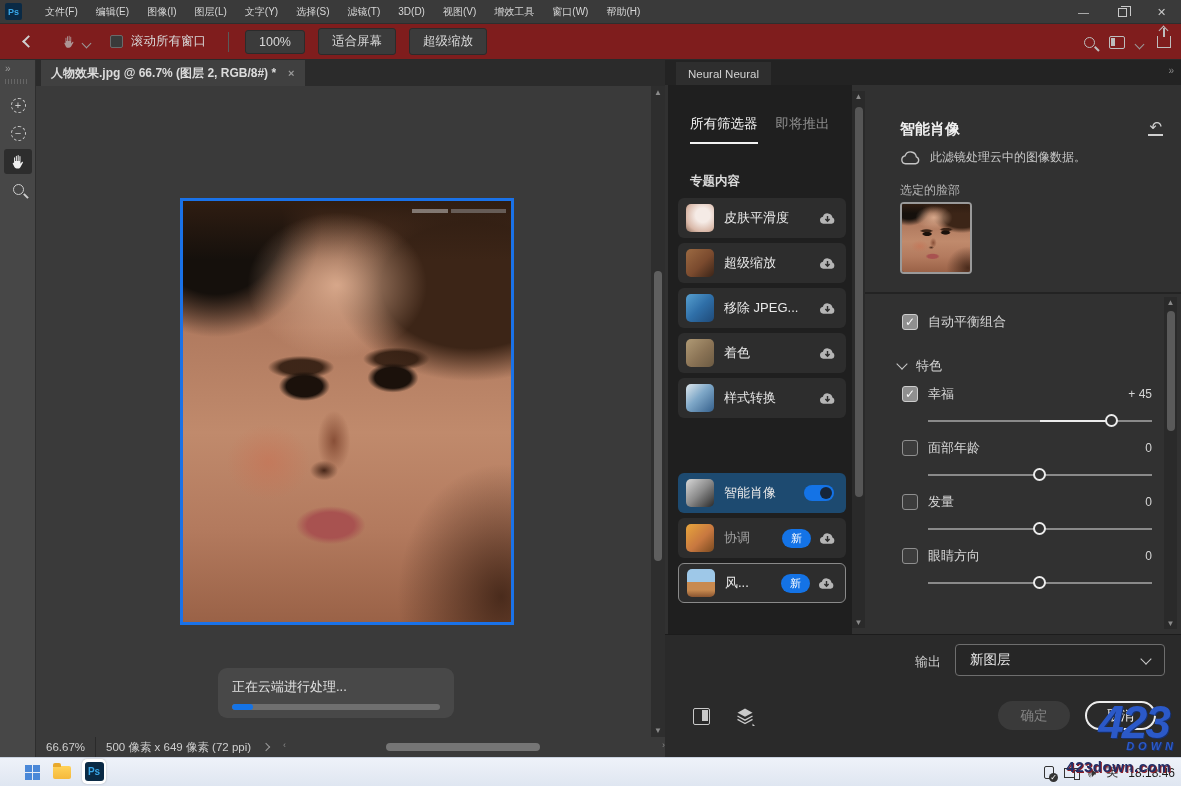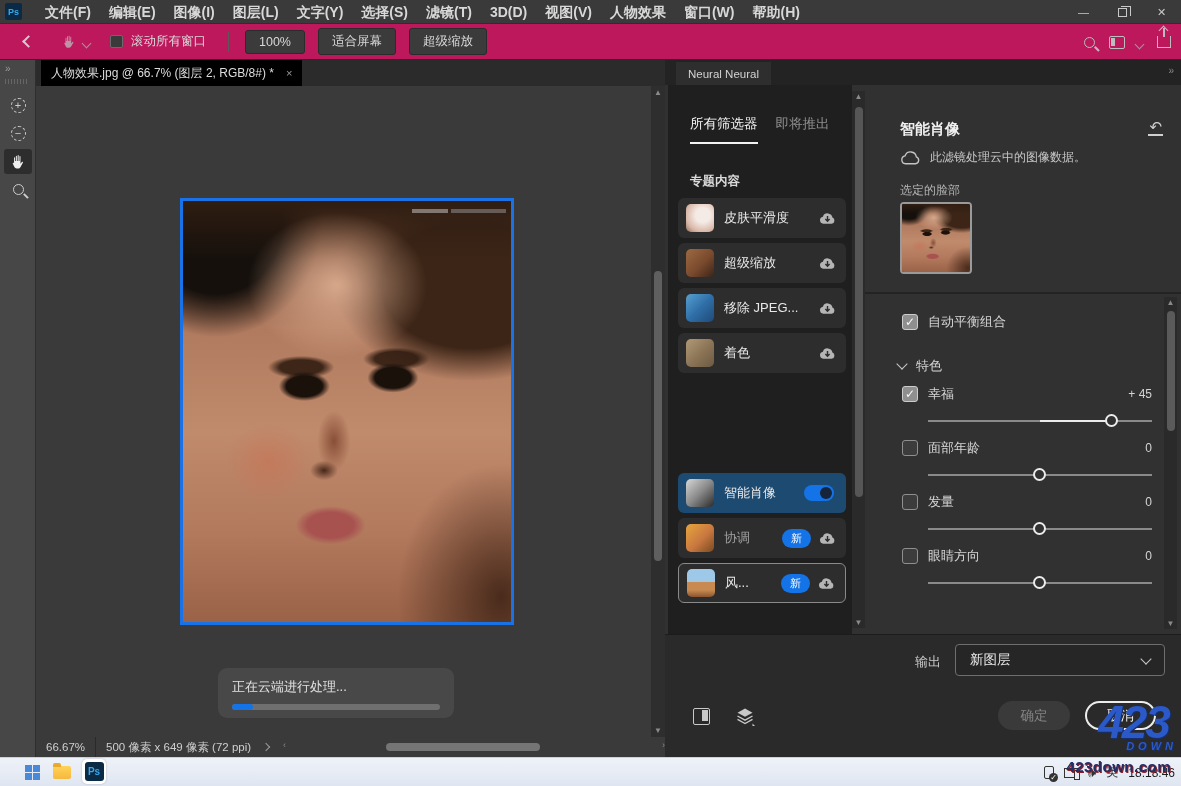--- a/index.html
+++ b/index.html
@@ -3,28 +3,28 @@
 <meta charset="utf-8">
 <style>
   *{margin:0;padding:0;box-sizing:border-box;}
   html,body{width:1181px;height:786px;overflow:hidden;}
   body{font-family:"Liberation Sans","DejaVu Sans",sans-serif;background:#3a3a3a;position:relative;color:#d6d6d6;}
 
   
   .titlebar{position:absolute;left:0;top:0;width:1181px;height:24px;background:#3a3a3a;display:flex;align-items:center;border-bottom:1px solid #2e2e2e;}
   .ps-logo{width:17px;height:17px;margin-left:5px;background:#0a2a45;color:#39a7e8;font-size:9px;font-weight:bold;display:flex;align-items:center;justify-content:center;border-radius:2px;}
   .menus{display:flex;margin-left:14px;}
-  .menus span{font-size:14px;color:#d8d8d8;padding:0 9px;line-height:24px;cursor:default;font-weight:bold;}
+  .menus span{font-size:10px;color:#d8d8d8;padding:0 9px;line-height:24px;cursor:default;}
   .wincontrols{position:absolute;right:0;top:0;display:flex;}
   .wc{width:39px;height:24px;display:flex;align-items:center;justify-content:center;color:#c9c9c9;font-size:11px;}
   .wc .restore{width:9px;height:9px;border:1px solid #c9c9c9;position:relative;}
   .wc .restore:before{content:"";position:absolute;left:2px;top:-3px;width:9px;height:9px;border:1px solid #c9c9c9;border-left:none;border-bottom:none;}
 
   
-  .optionsbar{position:absolute;left:0;top:24px;width:1181px;height:36px;background:#be185d;border-bottom:1px solid #2a2a2a;display:flex;align-items:center;}
+  .optionsbar{position:absolute;left:0;top:24px;width:1181px;height:36px;background:#7f1d1d;border-bottom:1px solid #2a2a2a;display:flex;align-items:center;}
   .backchev{width:9px;height:9px;border-left:2px solid #cfcfcf;border-bottom:2px solid #cfcfcf;transform:rotate(45deg);margin-left:24px;}
   .hand-mini{margin-left:28px;opacity:.75;}
   .mini-chev{width:7px;height:7px;border-left:1.5px solid #9a9a9a;border-bottom:1.5px solid #9a9a9a;transform:rotate(-45deg);margin:4px 0 0 6px;}
   .ob-check{width:13px;height:13px;border:1px solid #6a6a6a;background:#3a3a3a;margin-left:20px;border-radius:2px;}
   .ob-label{font-size:12.5px;margin-left:8px;color:#d8d8d8;}
   .ob-sep{width:1px;height:20px;background:#5a5a5a;margin:0 16px 0 22px;}
   .ob-btn{background:#3b3b3b;border:1px solid #2b2b2b;border-radius:3px;color:#d8d8d8;font-size:12.5px;padding:4px 13px;margin-right:13px;font-family:inherit;}
   .ob-right{position:absolute;right:10px;top:0;height:36px;display:flex;align-items:center;gap:14px;}
   .mag{width:11px;height:11px;border:1.6px solid #bdbdbd;border-radius:50%;position:relative;}
   .mag:after{content:"";position:absolute;left:9px;top:10px;width:6px;height:1.6px;background:#bdbdbd;transform:rotate(45deg);}
@@ -39,21 +39,21 @@
   .dock-arr{position:absolute;left:5px;top:3px;color:#9a9a9a;font-size:10px;letter-spacing:-1px;}
   .dock-grip{position:absolute;left:5px;top:19px;width:24px;height:5px;background:repeating-linear-gradient(90deg,#666 0 1px,transparent 1px 3px);}
   .tool{position:absolute;left:4px;width:28px;height:25px;display:flex;align-items:center;justify-content:center;}
   .tool.sel{background:#2d2d2d;border-radius:3px;}
   .dash-circ{width:15px;height:15px;border:1.2px dashed #cdcdcd;border-radius:50%;color:#cdcdcd;font-size:11px;line-height:13px;text-align:center;}
   .zoomtool{width:11px;height:11px;border:1.8px solid #cdcdcd;border-radius:50%;position:relative;}
   .zoomtool:after{content:"";position:absolute;left:9px;top:10px;width:6px;height:1.8px;background:#cdcdcd;transform:rotate(45deg);}
 
   
   .tabbar{position:absolute;left:36px;top:60px;width:629px;height:26px;background:#2b2b2b;}
-  .doctab{position:absolute;left:5px;top:0;height:26px;background:#000000;display:flex;align-items:center;padding:0 10px;font-size:12px;color:#dcdcdc;}
+  .doctab{position:absolute;left:5px;top:0;height:26px;background:#404040;display:flex;align-items:center;padding:0 10px;font-size:12px;color:#dcdcdc;font-weight:bold;}
   .doctab .x{margin-left:12px;color:#9a9a9a;font-size:11px;}
   .canvas{position:absolute;left:36px;top:86px;width:615px;height:651px;background:#3a3a3a;}
   .photo{position:absolute;left:144px;top:112px;width:334px;height:427px;border:3px solid #1a72e8;background:#241a15;}
   .portrait{width:100%;height:100%;
     background:
       radial-gradient(10% 4.5% at 37% 44%, #1b110b 55%, rgba(27,17,11,0) 78%),
       radial-gradient(10% 4.5% at 64% 42%, #1b110b 55%, rgba(27,17,11,0) 78%),
       radial-gradient(13% 3.5% at 36% 39.5%, rgba(48,28,16,.9) 50%, rgba(48,28,16,0) 78%),
       radial-gradient(13% 3.5% at 65% 37.5%, rgba(48,28,16,.9) 50%, rgba(48,28,16,0) 78%),
       radial-gradient(38% 24% at 47% 20%, rgba(228,180,150,.85), rgba(228,180,150,0) 72%),
@@ -180,21 +180,21 @@
   <div class="menus">
     <span>文件(F)</span>
     <span>编辑(E)</span>
     <span>图像(I)</span>
     <span>图层(L)</span>
     <span>文字(Y)</span>
     <span>选择(S)</span>
     <span>滤镜(T)</span>
     <span>3D(D)</span>
     <span>视图(V)</span>
-    <span>人物效果</span>
+    <span>增效工具</span>
     <span>窗口(W)</span>
     <span>帮助(H)</span>
   </div>
   <div class="wincontrols">
     <div class="wc">—</div>
     <div class="wc">
         <span class="restore"></span>
       </div>
     <div class="wc">✕</div>
   </div>
@@ -321,20 +321,28 @@
         </svg>
     </div>
     <div class="frow" style="top:248px;">
       <div class="fthumb t-color"></div>
       <span class="flabel">着色</span>
       <svg class="cloud-dl" width="17" height="14" viewBox="0 0 24 18">
           <path d="M6 17a5 5 0 0 1-.5-9.9A7 7 0 0 1 19 8.4 4.5 4.5 0 0 1 18 17Z" fill="#b5b5b5"></path>
           <path d="M12 6v7M9 10.5 12 13.5 15 10.5" stroke="#2d2d2d" stroke-width="2" fill="none"></path>
         </svg>
     </div>
+    <div class="frow" style="top:293px;">
+      <div class="fthumb t-style"></div>
+      <span class="flabel">样式转换</span>
+      <svg class="cloud-dl" width="17" height="14" viewBox="0 0 24 18">
+          <path d="M6 17a5 5 0 0 1-.5-9.9A7 7 0 0 1 19 8.4 4.5 4.5 0 0 1 18 17Z" fill="#b5b5b5"></path>
+          <path d="M12 6v7M9 10.5 12 13.5 15 10.5" stroke="#2d2d2d" stroke-width="2" fill="none"></path>
+        </svg>
+    </div>
 
     <div class="beta-label" style="top:365px;">BETA</div>
 
     <div class="frow sel" style="top:388px;">
       <div class="fthumb t-portrait"></div>
       <span class="flabel">智能肖像</span>
       <div class="toggle">
           <div class="knob"></div>
         </div>
     </div>

